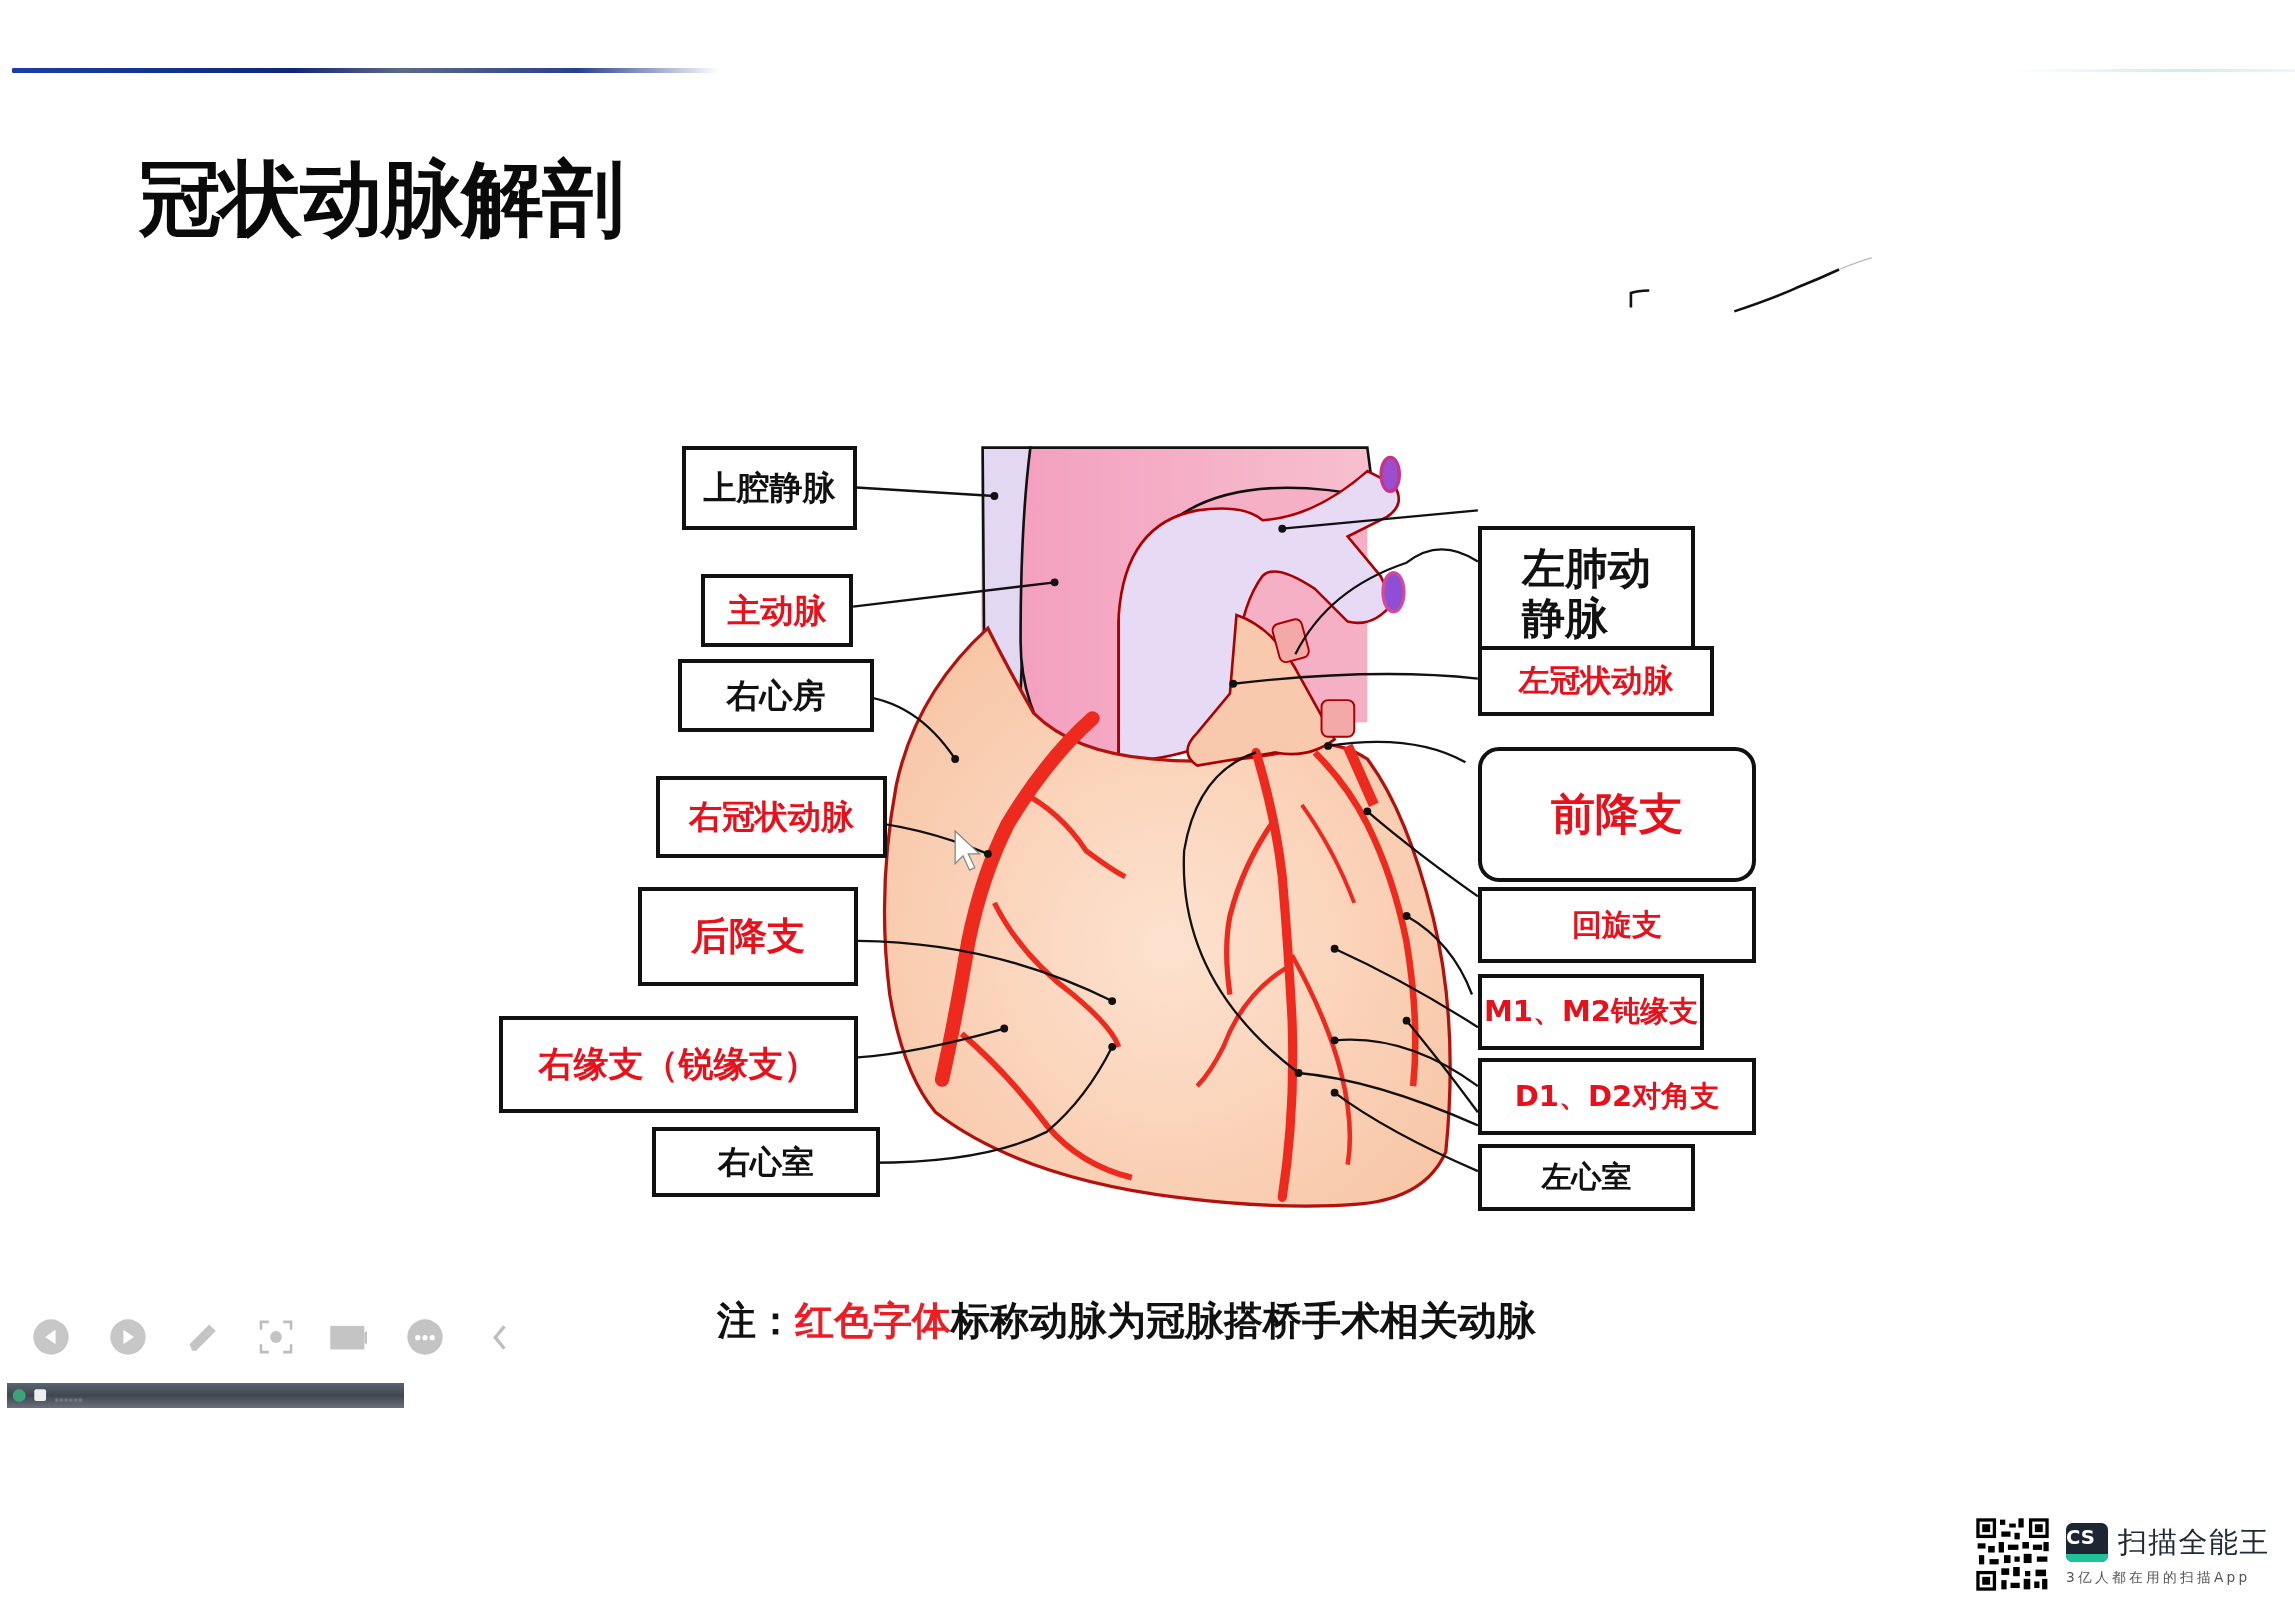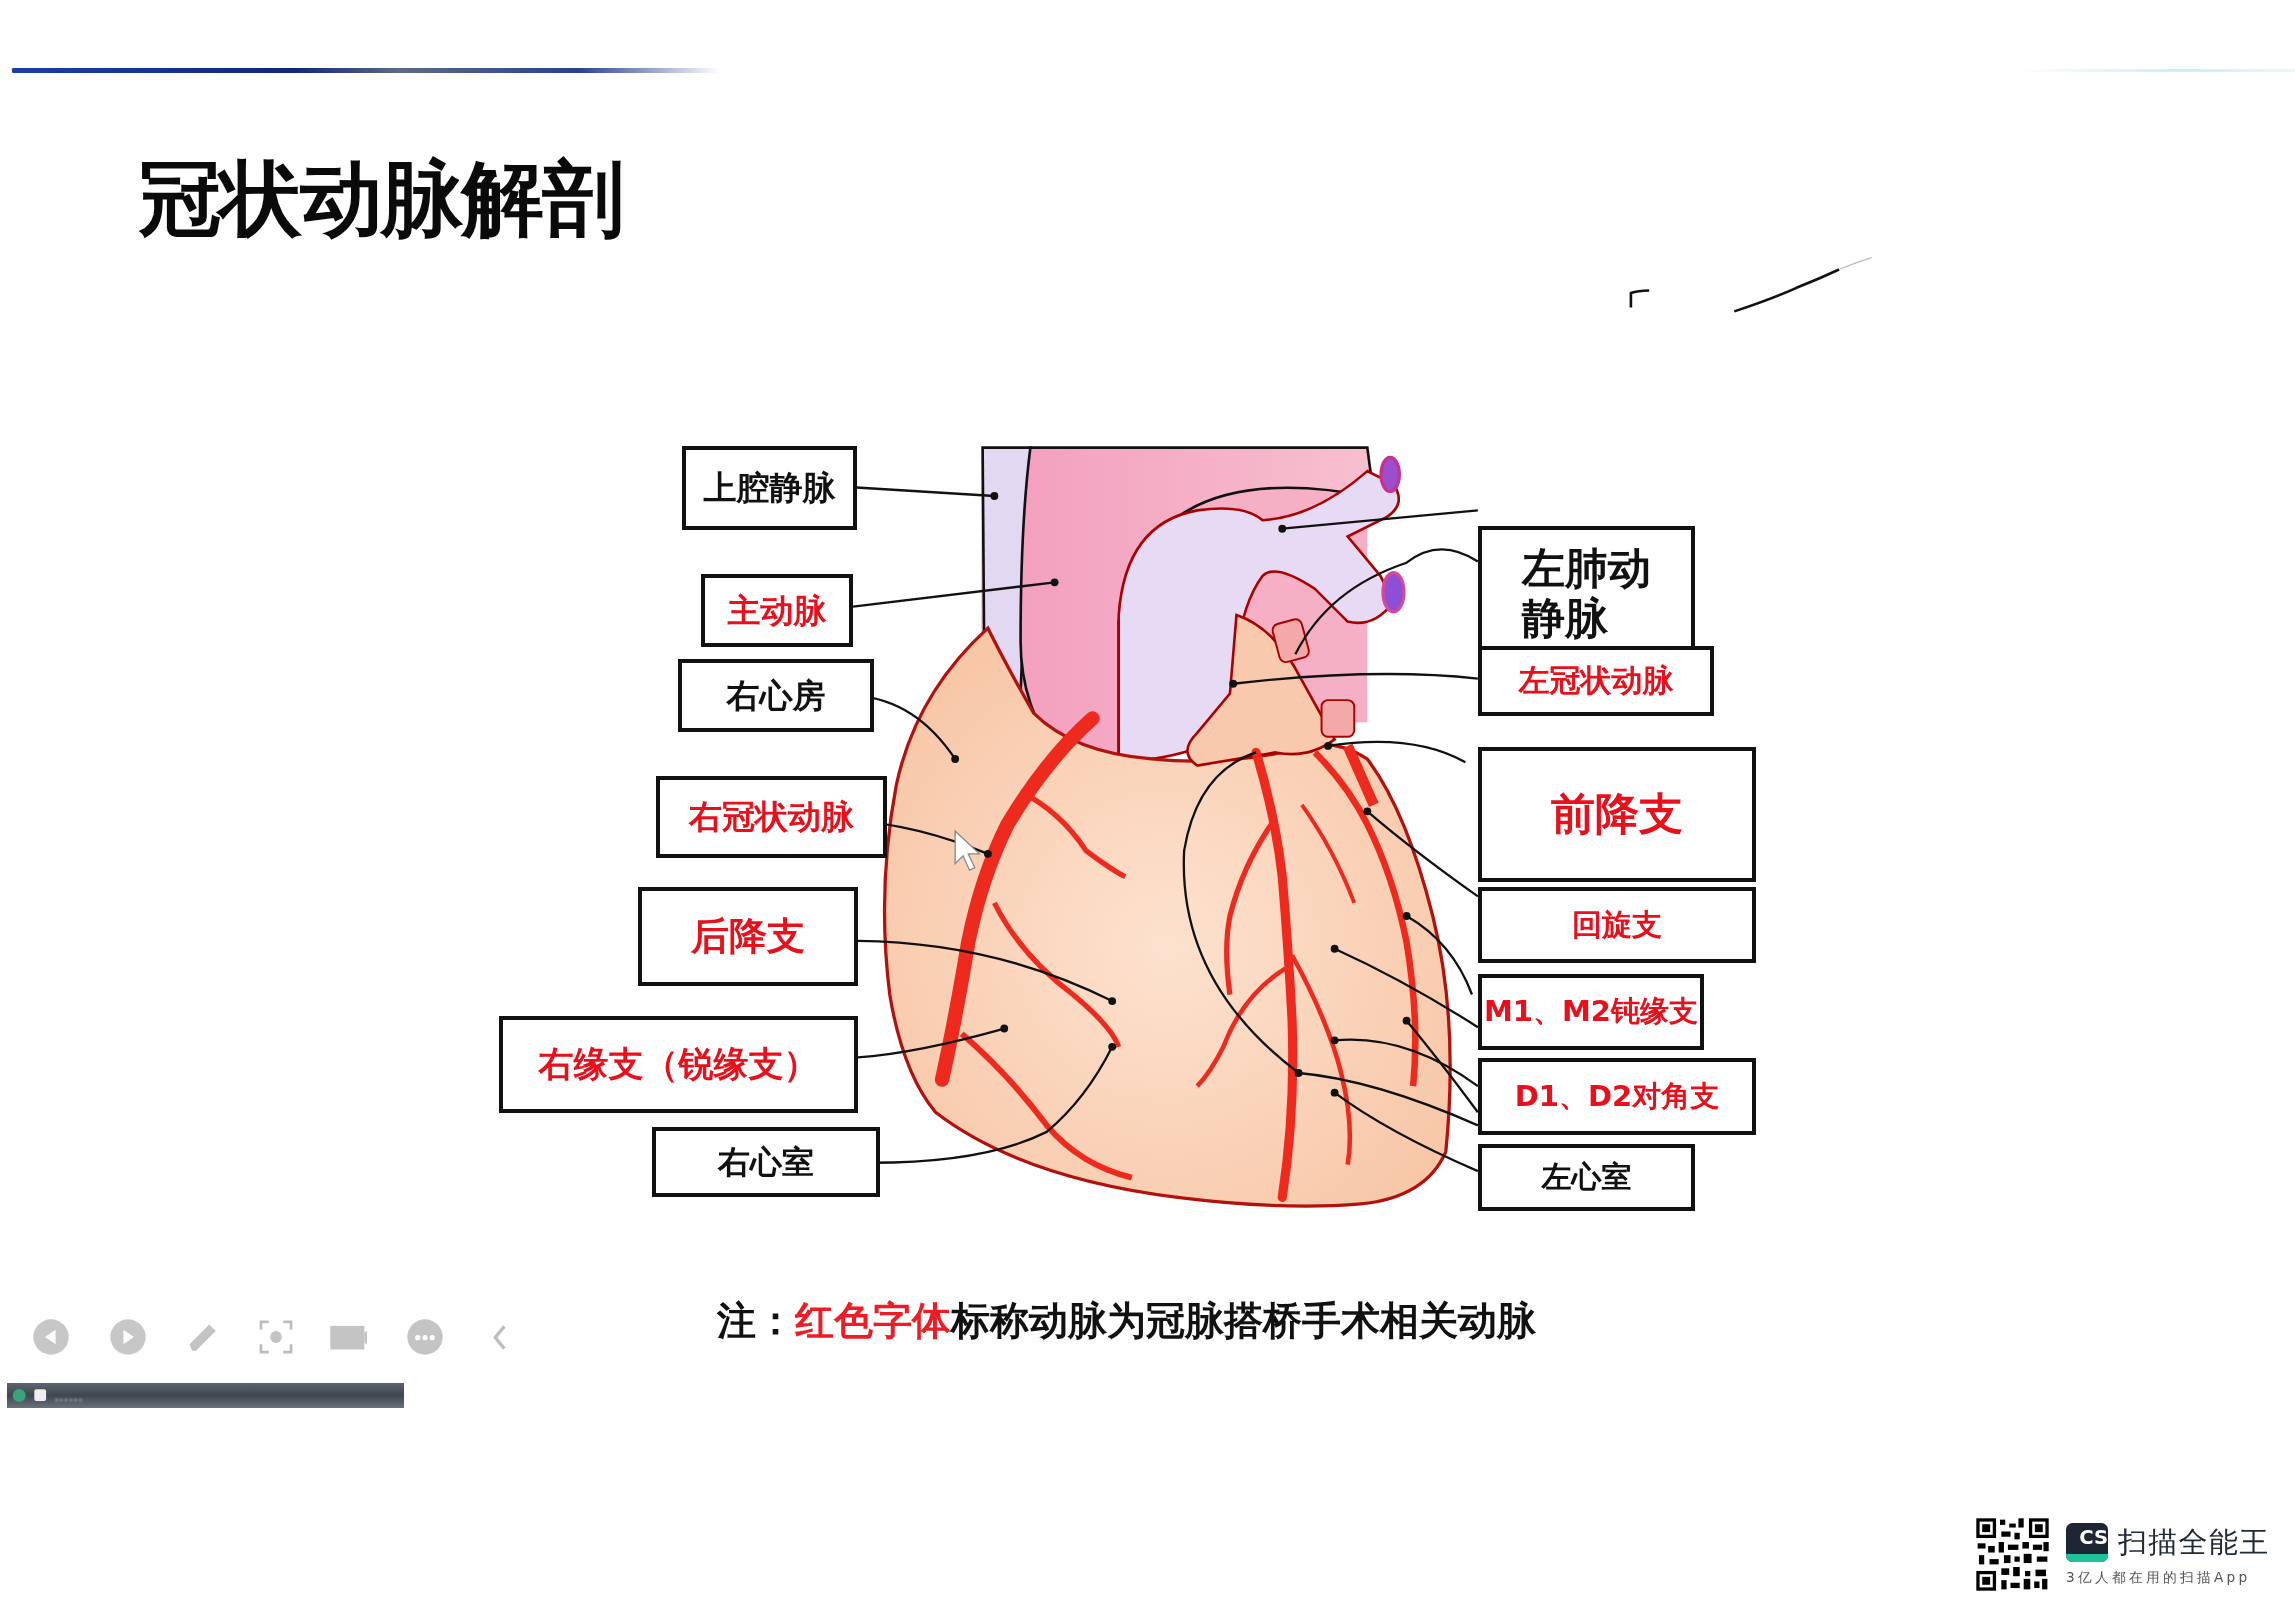--- a/index.html
+++ b/index.html
@@ -17,21 +17,21 @@
      line-height:1.15; white-space:pre-line; }
   .red { color:#e8101a; }
   .black { color:#111; }
   .note { left:717px; top:1294px; font-size:39px; font-weight:bold; color:#111; white-space:nowrap; }
   .note .hl { color:#ee1c24; }
   .tool { position:absolute; top:1318px; width:38px; height:38px; display:flex; align-items:center; justify-content:center; }
   .taskbar { left:7.2px; top:1383px; width:397px; height:25px;
      background:linear-gradient(180deg,#5c6470,#3f4650 50%,#6a717b); display:flex; align-items:center; gap:6.5px; padding-left:5.2px; box-sizing:border-box; }
   .taskbar .txt { color:#dfe3e8; font-size:14.4px; white-space:nowrap; overflow:hidden; filter:blur(0.8px); }
   .wm-logo { left:2066px; top:1523px; width:42px; height:39px; border-radius:6.5px; overflow:hidden; background:#1e2633; }
-  .wm-logo .cs { color:#fff; font-weight:bold; font-size:19.6px; text-align:right; line-height:29px; }
+  .wm-logo .cs { color:#fff; font-weight:bold; font-size:19.6px; text-align:left; line-height:29px; }
   .wm-logo .bar { position:absolute; left:0; bottom:0; width:100%; height:7.9px; background:#20c29a; }
   .wm-name { left:2118px; top:1523px; font-size:29px; color:#222a36; letter-spacing:1.3px; white-space:nowrap; }
   .wm-sub { left:2066px; top:1569px; font-size:13.7px; color:#555; letter-spacing:3.3px; white-space:nowrap; }
 </style>
 </head>
 <body>
 
 <div class="abs topline"></div>
 <div class="abs topline-right"></div>
 
@@ -132,21 +132,21 @@
 <div class="box red" style="left:701px;top:574px;width:152px;height:73px;font-size:33px;">主动脉</div>
 <div class="box black" style="left:678px;top:659px;width:196px;height:73px;font-size:33px;">右心房</div>
 <div class="box red" style="left:624px;top:776px;width:231px;height:82px;font-size:33px;margin-left:32px;">右冠状动脉</div>
 <div class="box red" style="left:638px;top:887px;width:220px;height:99px;font-size:38px;">后降支</div>
 <div class="box red" style="left:499px;top:1016px;width:359px;height:97px;font-size:35px;">右缘支（锐缘支）</div>
 <div class="box black" style="left:638px;top:1127px;width:228px;height:70px;font-size:32px;margin-left:14px;">右心室</div>
 
 <div class="box black" style="left:1478px;top:490px;width:217px;height:135px;font-size:43px;margin-top:36px;">左肺动
 静脉</div>
 <div class="box red" style="left:1478px;top:646px;width:236px;height:70px;font-size:31px;">左冠状动脉</div>
-<div class="box red" style="left:1478px;top:747px;width:278px;height:135px;font-size:44px;">前降支</div>
+<div class="box red" style="left:1478px;top:747px;width:278px;height:135px;font-size:44px;border-radius:21px;">前降支</div>
 <div class="box red" style="left:1478px;top:887px;width:278px;height:76px;font-size:30px;">回旋支</div>
 <div class="box red" style="left:1478px;top:974px;width:226px;height:76px;font-size:29px;">M1、M2钝缘支</div>
 <div class="box red" style="left:1478px;top:1058px;width:278px;height:77px;font-size:29px;">D1、D2对角支</div>
 <div class="box black" style="left:1478px;top:1144px;width:217px;height:67px;font-size:30px;">左心室</div>
 
 <div class="abs note">
   <span>注：</span><span class="hl">红色字体</span><span>标称动脉为冠脉搭桥手术相关动脉</span>
 </div>
 
 <div class="tool" style="left:32px">

